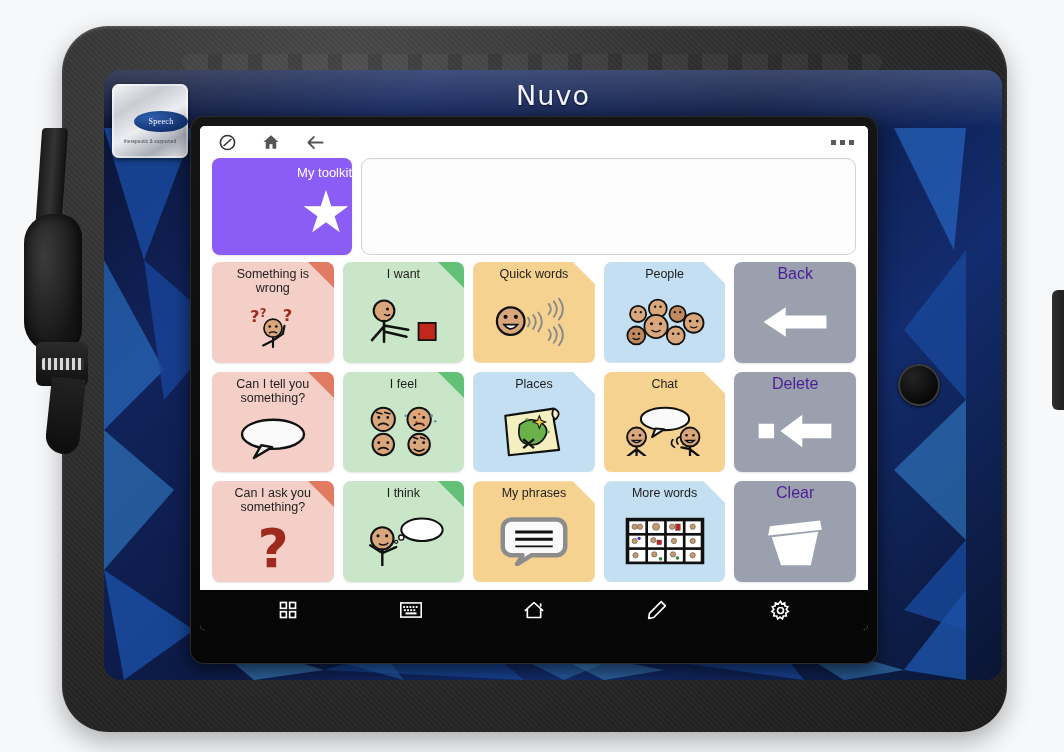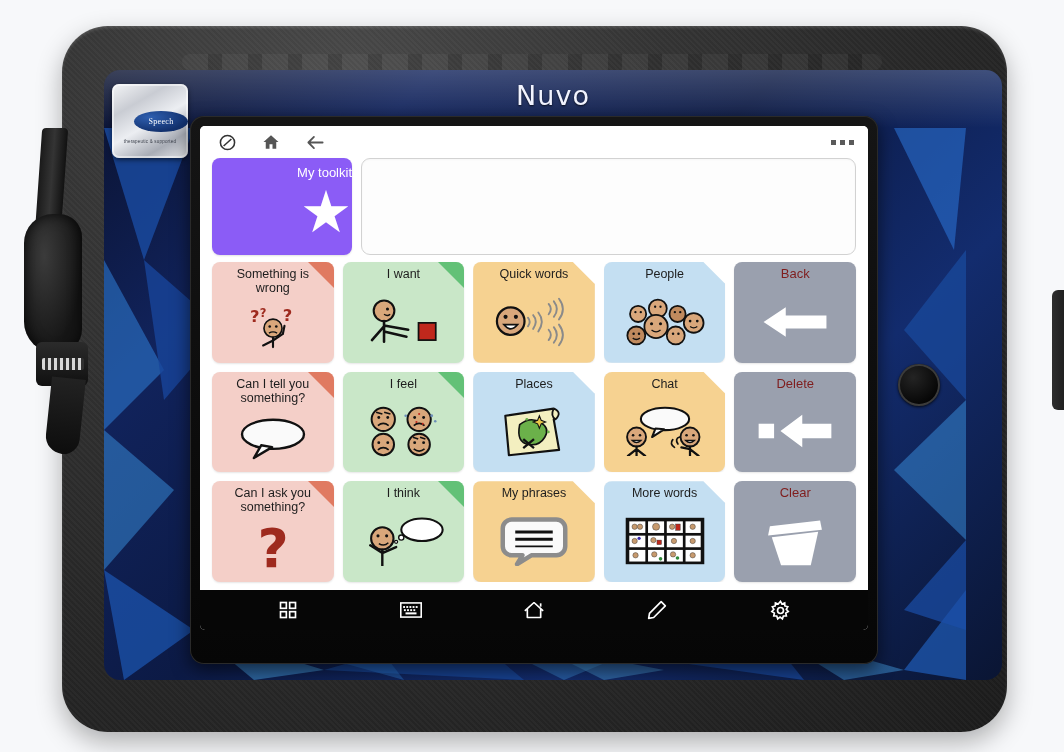--- a/index.html
+++ b/index.html
@@ -105,21 +105,21 @@
   .msgbar{flex:1;border:1px solid #d2d2d2;border-radius:9px;background:#fdfdfd;
     box-shadow:inset 0 1px 2px rgba(0,0,0,.03);}
 
   
   .grid{flex:1;display:grid;grid-template-columns:repeat(5,1fr);grid-auto-rows:1fr;
     gap:9px;padding:0 12px 8px 12px;box-sizing:border-box;}
   .cell{position:relative;border-radius:8px;overflow:hidden;
     display:flex;flex-direction:column;align-items:center;padding-top:5px;box-sizing:border-box;
     box-shadow:0 1px 2px rgba(0,0,0,.10);}
   .cell .title{font-size:12.5px;line-height:14px;text-align:center;color:#1d1d1d;padding:0 6px;z-index:3;}
-  .cell.cmd .title{color:#7f1d1d;font-size:13px;}
+  .cell.cmd .title{color:#4c1d95;font-size:16px;}
   .cell .art{flex:1;width:100%;display:flex;align-items:center;justify-content:center;}
   
   .fold{position:absolute;right:0;top:0;width:0;height:0;z-index:2;
     border-top:26px solid var(--fold);border-left:26px solid transparent;}
   
   .notch{clip-path:polygon(0 0, calc(100% - 22px) 0, 100% 22px, 100% 100%, 0 100%);}
 
   .c-red{background:#f4cfc8;}
   .c-green{background:#c9e7c8;}
   .c-orange{background:#f6d291;}

